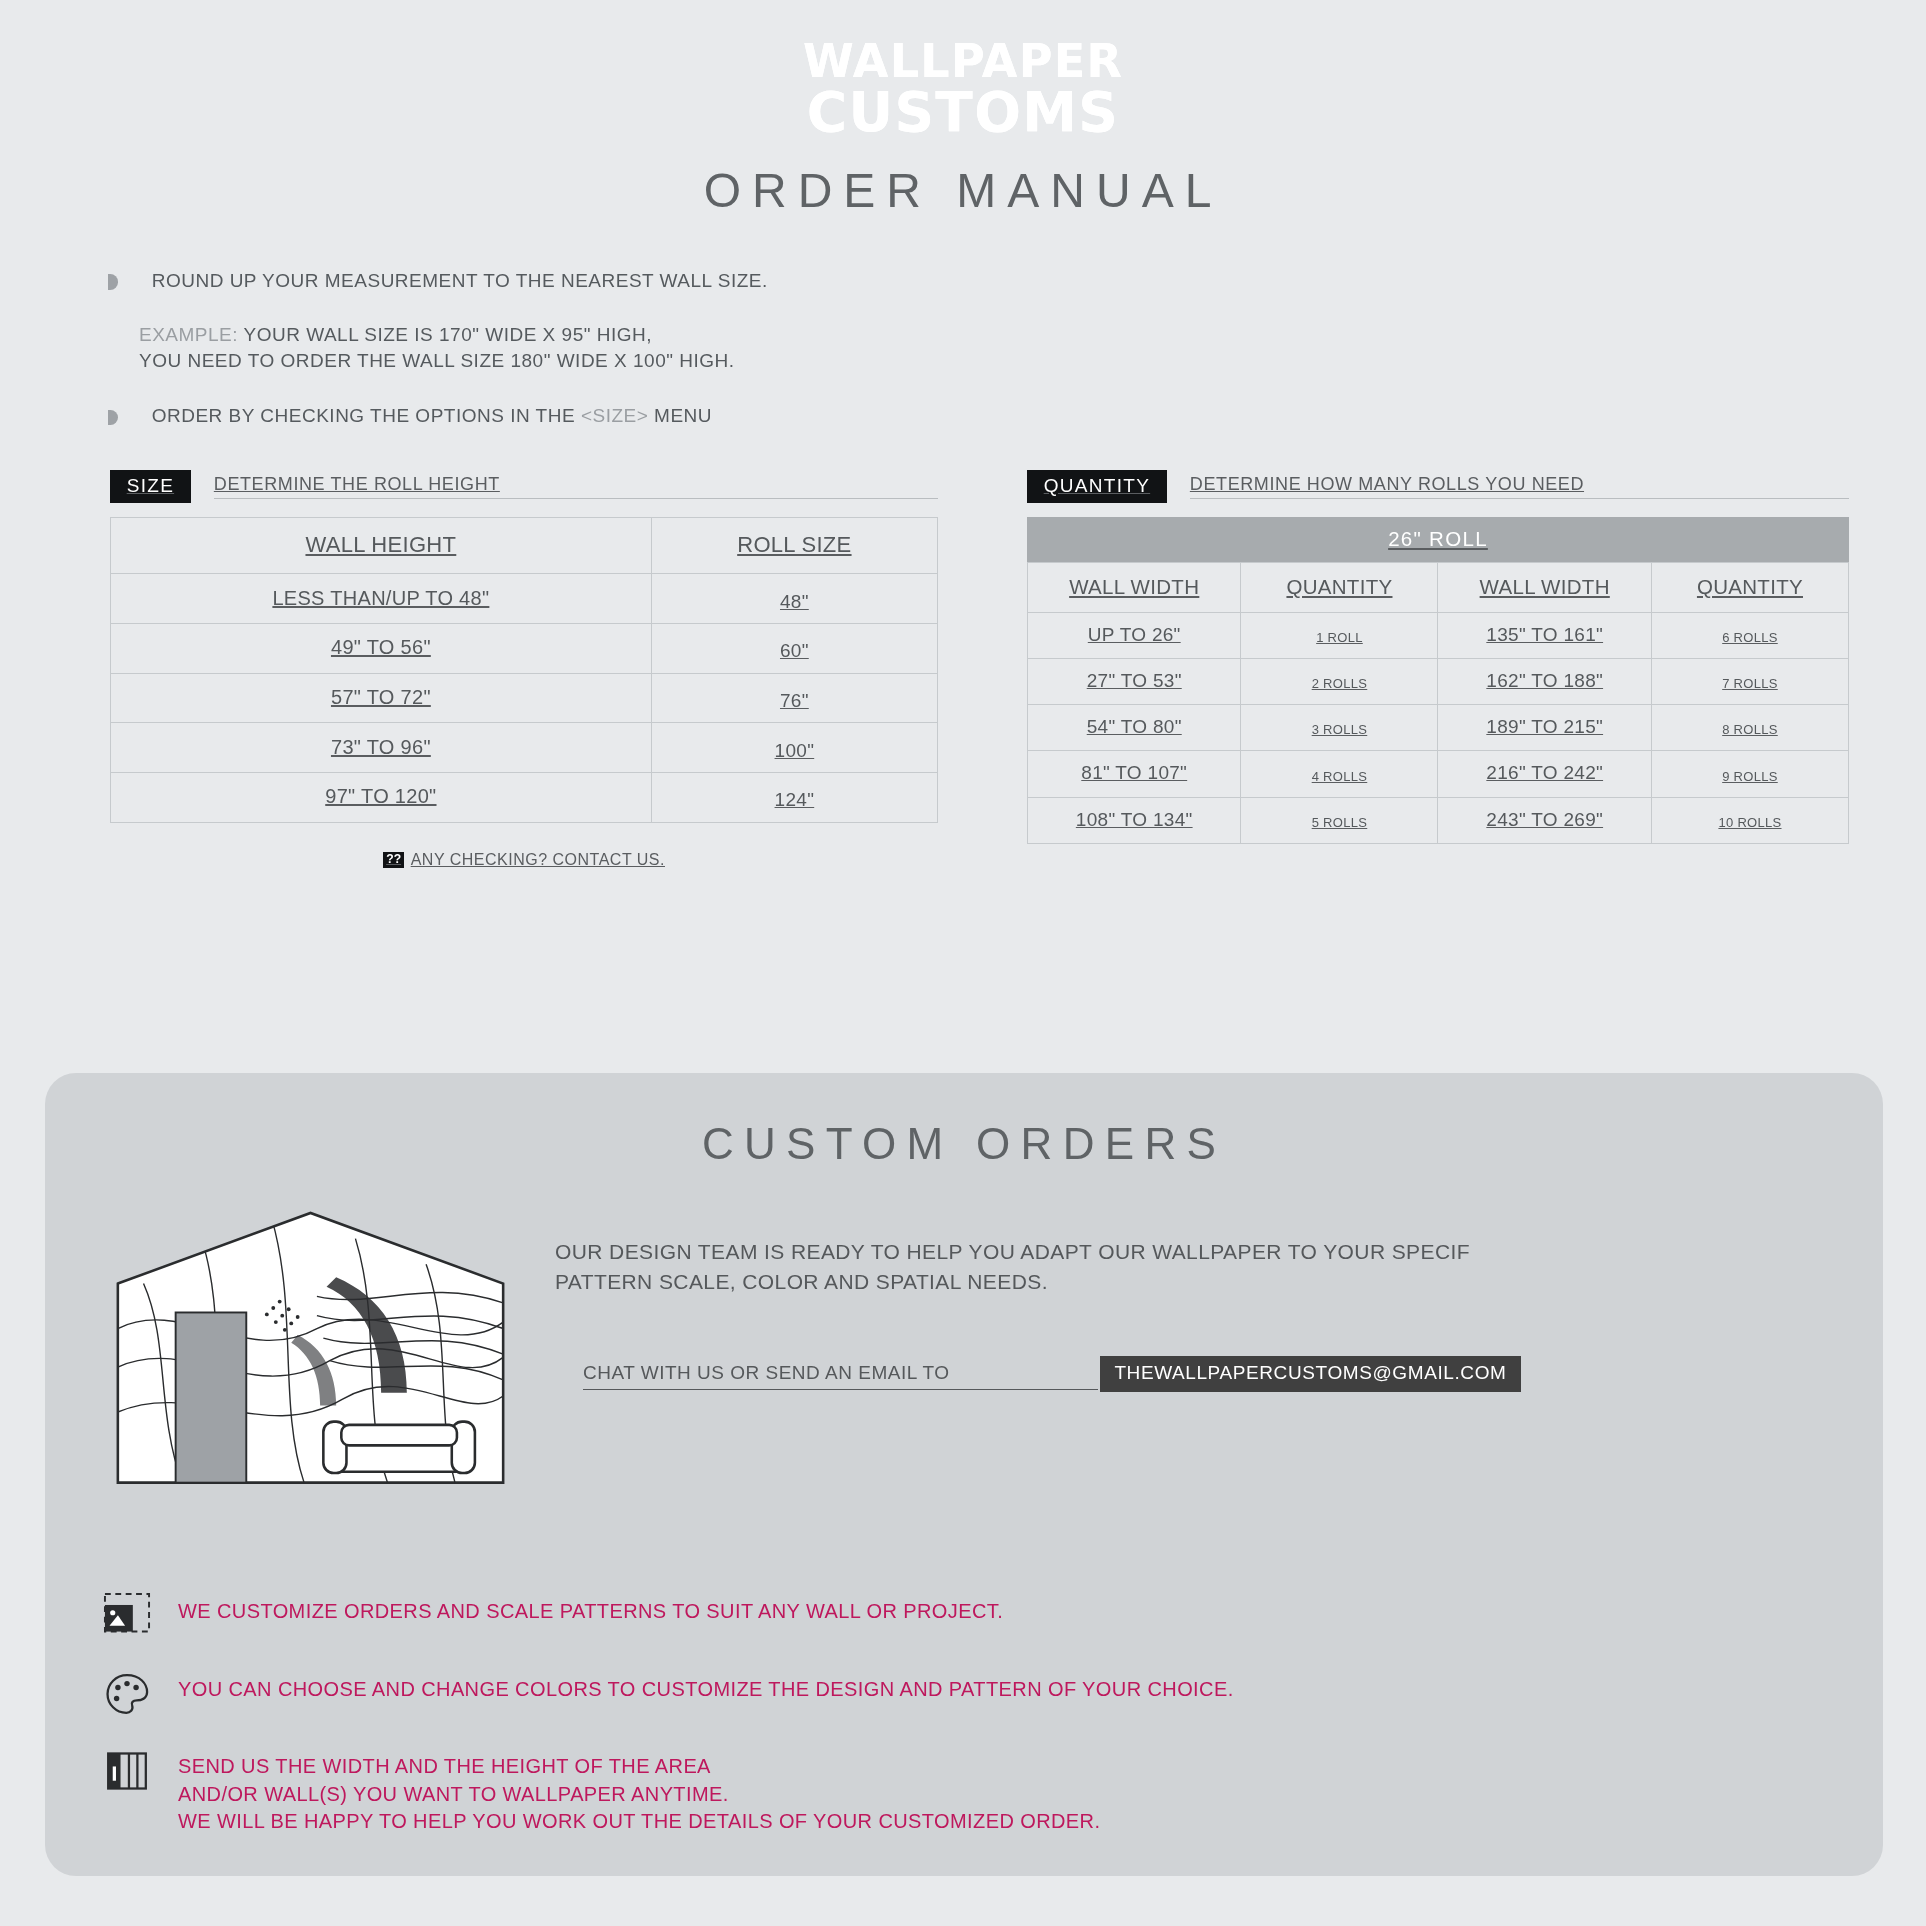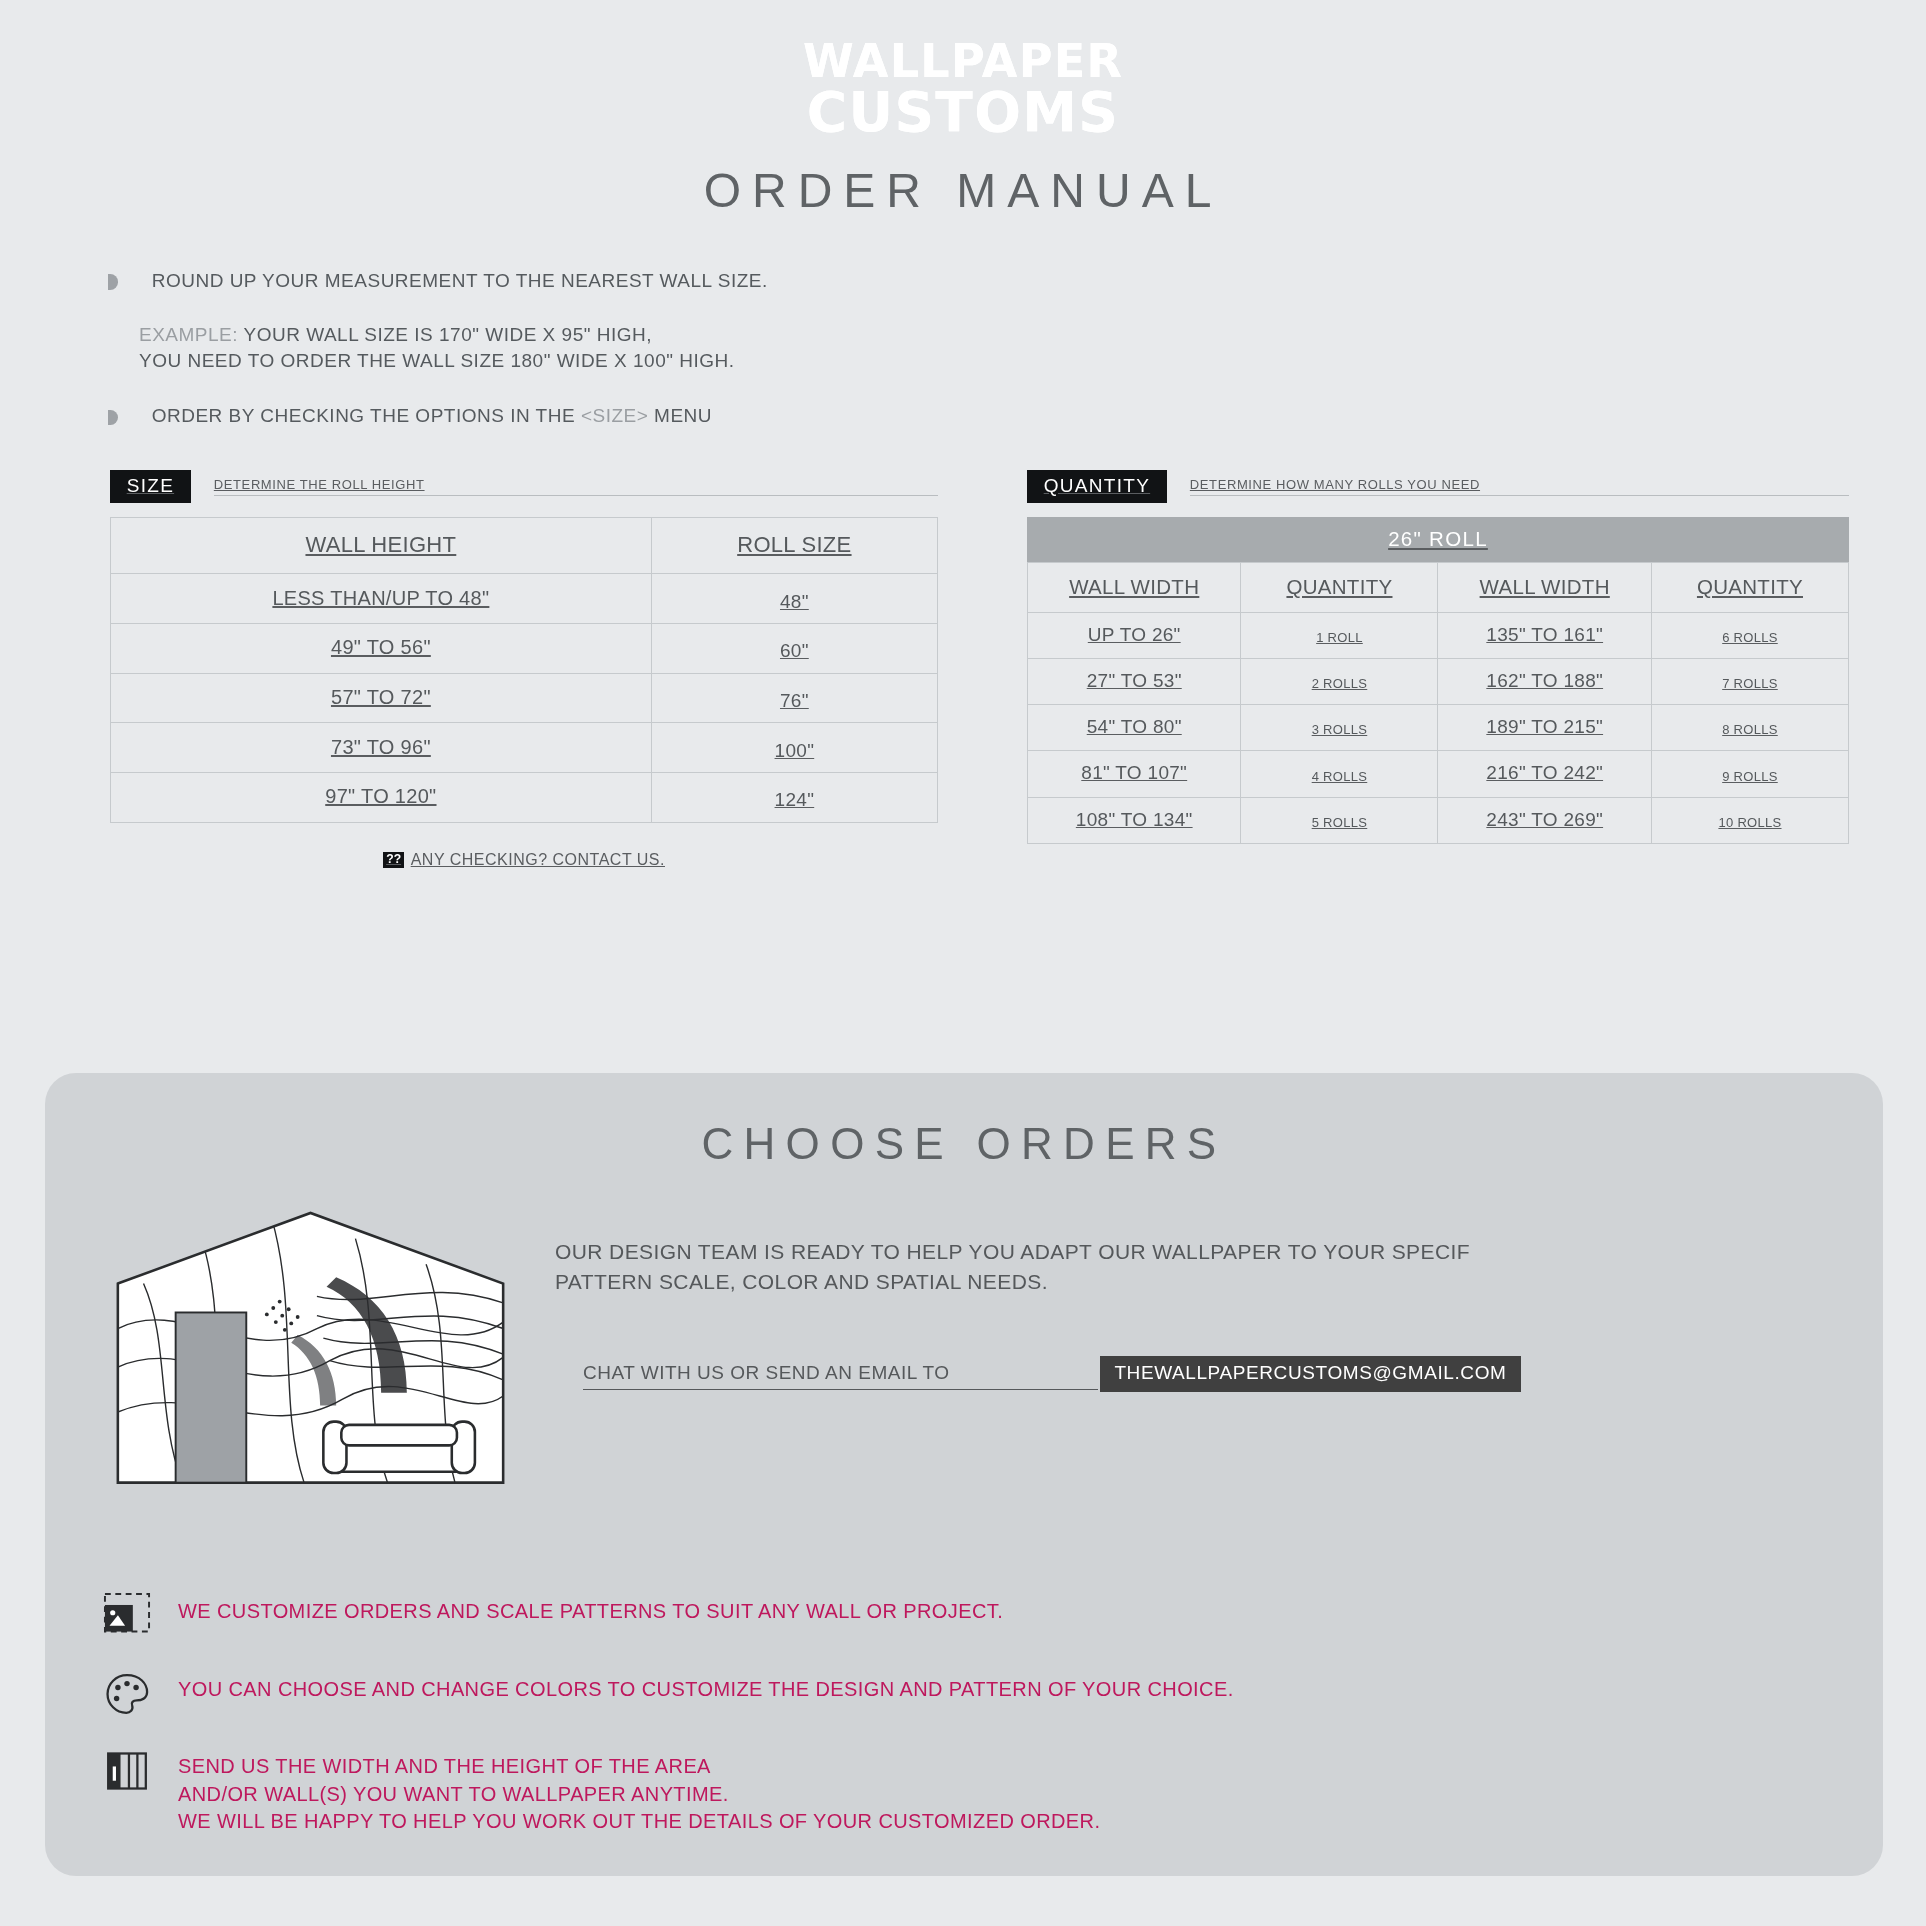--- a/index.html
+++ b/index.html
@@ -106,21 +106,21 @@
   }
   .tag {
     background: #111315;
     color: #ffffff;
     font-size: 19px;
     letter-spacing: 1.3px;
     padding: 5.1px 16.7px 5.8px;
     display: inline-block;
   }
   .tag-caption {
-    font-size: 13px;
+    font-size: 18px;
     letter-spacing: 0.6px;
     color: #5a5d60;
     margin-left: 23px;
     padding-bottom: 3.9px;
     border-bottom: 1.3px solid #b9bdc0;
     flex: 1;
   }
 
   table.grid {
     width: 100%;
@@ -411,21 +411,21 @@
           <td class="qty">5 ROLLS</td>
           <td>243" TO 269"</td>
           <td class="qty">10 ROLLS</td>
         </tr>
       </tbody>
     </table>
   </div>
 </div>
 
 <div class="custom-panel">
-  <div class="custom-title">CHOOSE ORDERS</div>
+  <div class="custom-title">CUSTOM ORDERS</div>
 
   <div class="custom-body">
 
     <div class="mural">
       <svg class="mural-svg" width="411" height="302" viewBox="0 0 640 470" xmlns="http://www.w3.org/2000/svg">
         <defs>
           <clipPath id="wallclip">
             <polygon points="20,130 320,20 620,130 620,440 20,440"></polygon>
           </clipPath>
         </defs>

